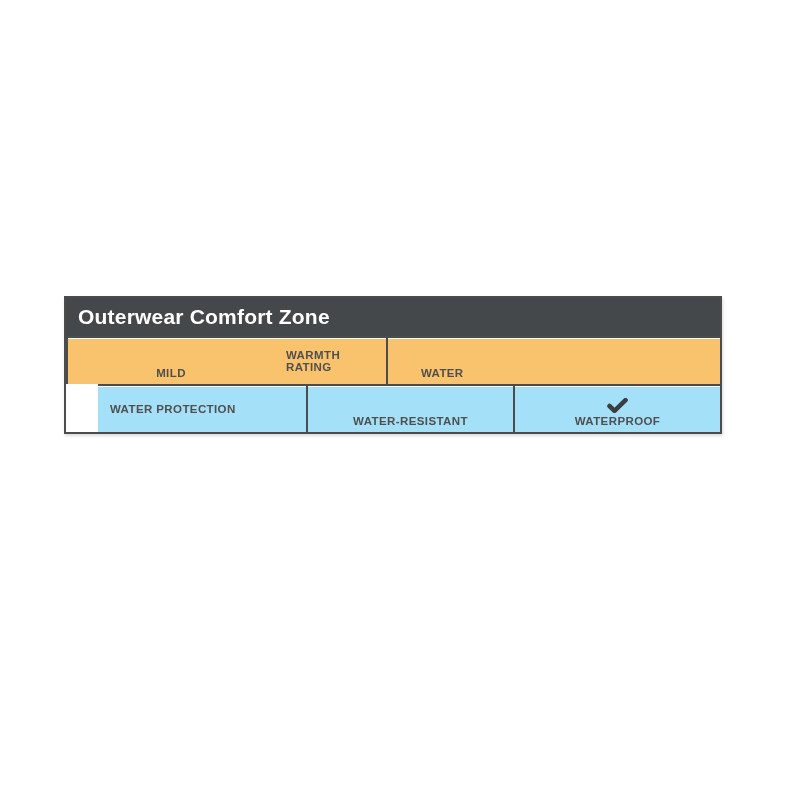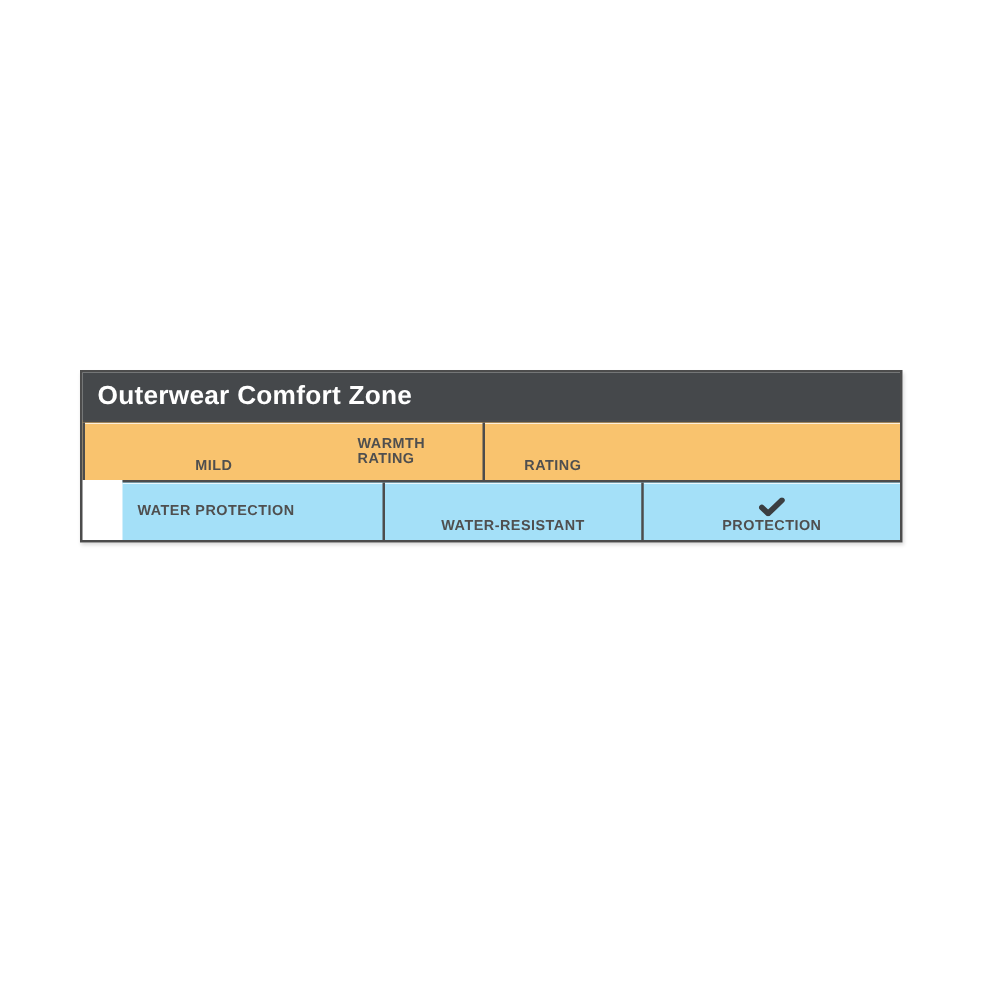--- a/index.html
+++ b/index.html
@@ -96,32 +96,32 @@
     <div class="title-bar">
       <span>Outerwear Comfort Zone</span>
     </div>
 
     <div class="t-row row-warmth">
       <div class="cell option-cell">
         <span class="opt-label">MILD</span>
       </div>
       <div class="cell label-cell">WARMTH RATING</div>
       <div class="cell option-cell">
-        <span class="opt-label">RATING</span>
+        <span class="opt-label">WATER</span>
       </div>
     </div>
 
     <div class="t-row row-water">
       <div class="cell label-cell">WATER PROTECTION</div>
       <div class="cell option-cell span-2">
         <span class="opt-label">WATER-RESISTANT</span>
       </div>
       <div class="cell option-cell span-2">
         <svg class="checkmark" width="21" height="15" viewBox="0 0 21 15">
           <path d="M2.5 8 L7.5 12.8 L18.5 2.2"></path>
         </svg>
-        <span class="opt-label">PROTECTION</span>
+        <span class="opt-label">WATERPROOF</span>
       </div>
     </div>
 
 
   </div>
 </div>
 
 </body></html>

